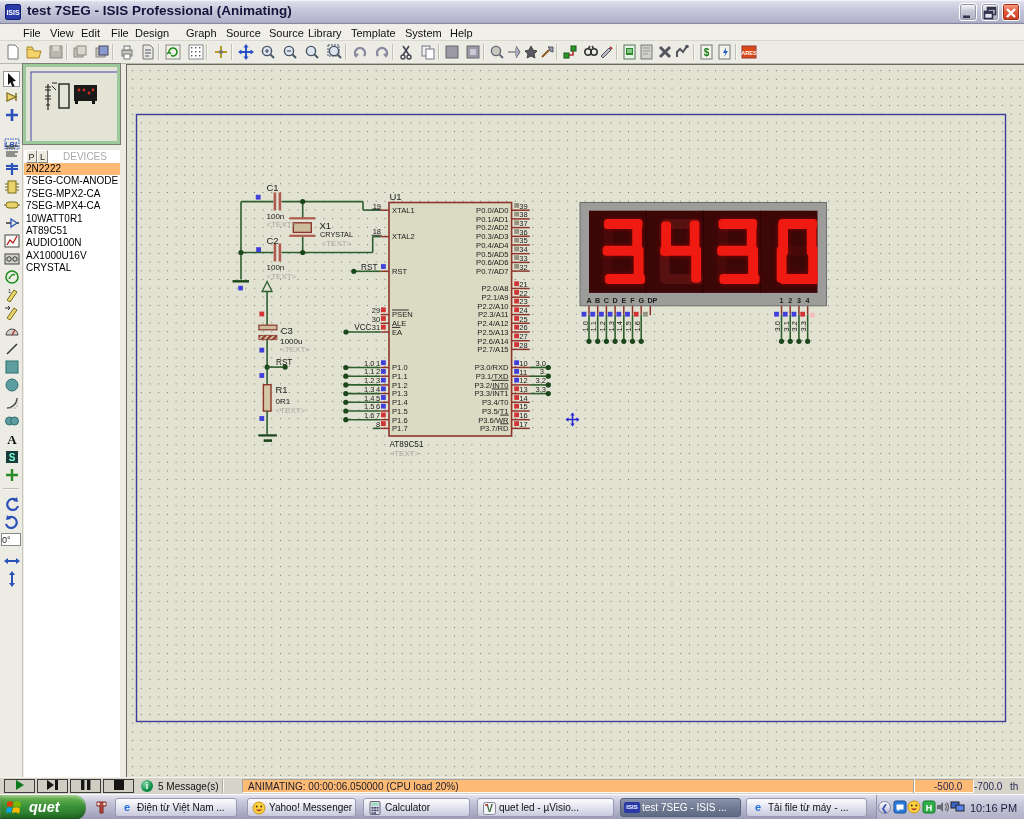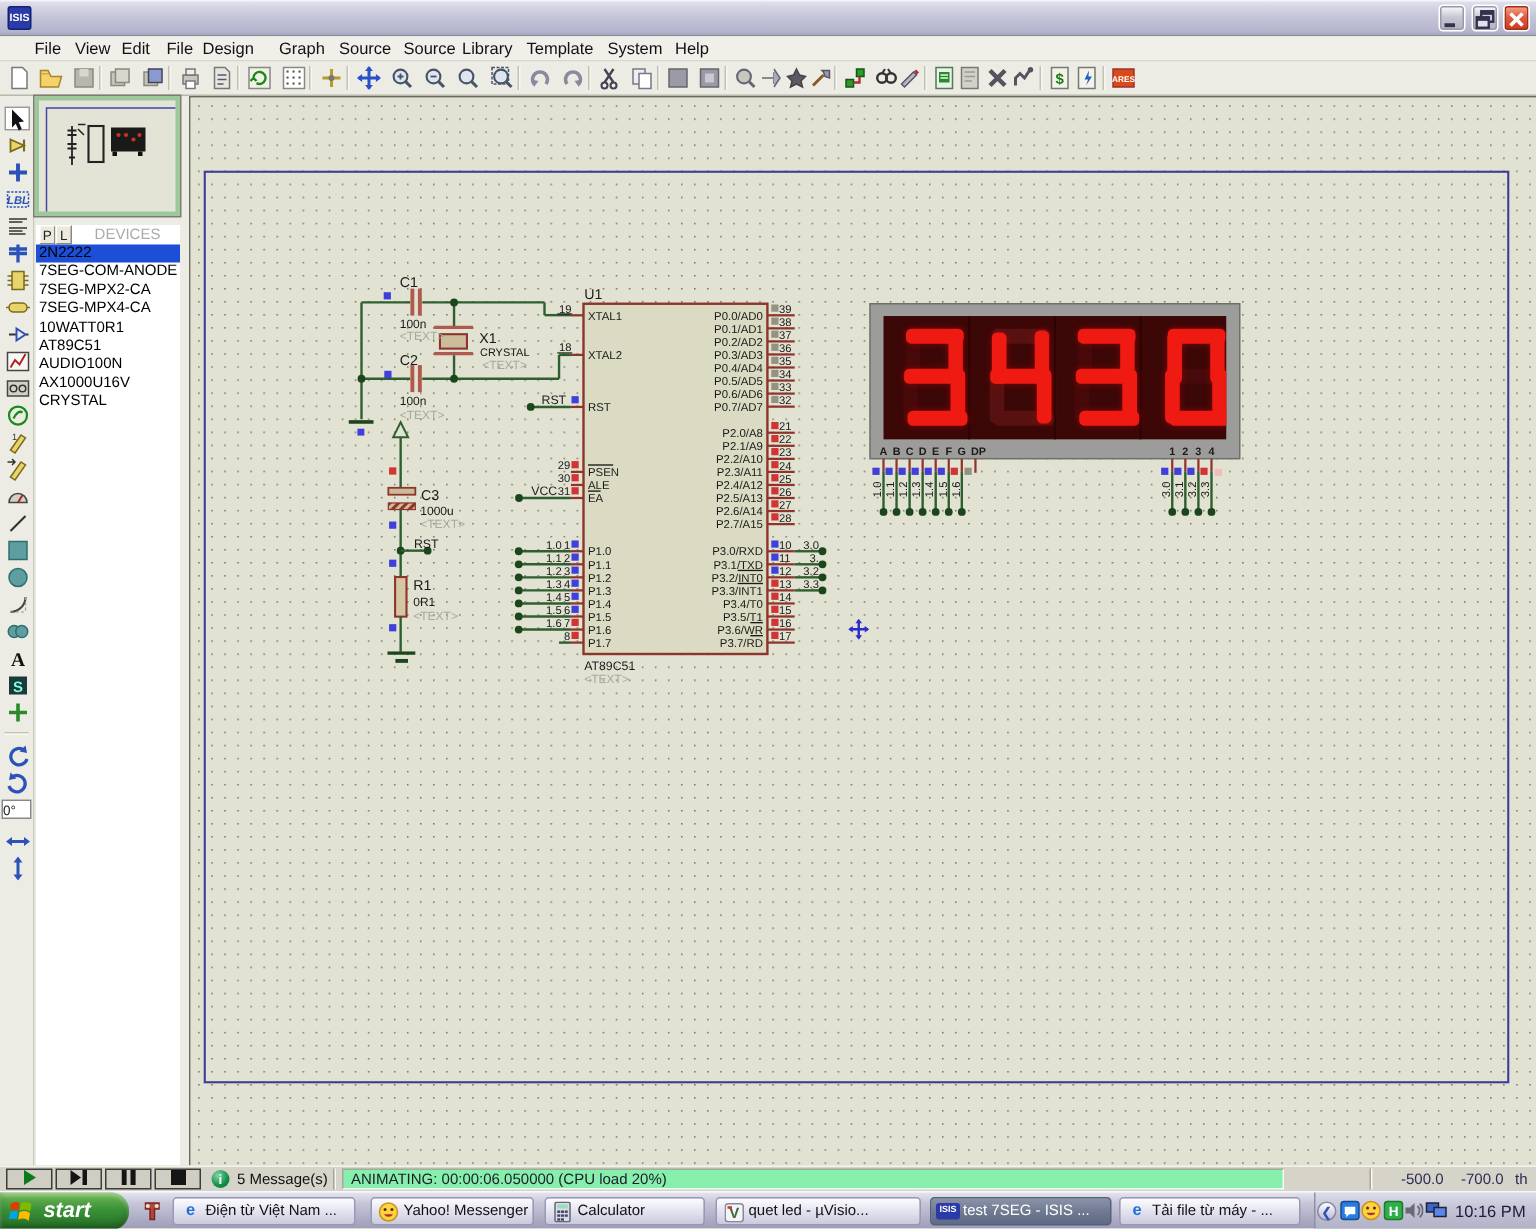--- a/index.html
+++ b/index.html
@@ -41,21 +41,21 @@
   border-top-color:#fff; border-left-color:#fff; font-size:9px; text-align:center; line-height:12px; color:#222; }
 #devlist { position:absolute; left:1px; top:99px; width:96px; height:614px; background:#fff; font-size:10px; color:#000; }
 .drow { position:absolute; left:0; width:96px; height:12.4px; padding-left:2px; line-height:12.4px; white-space:nowrap; }
 
 
 #canvas { left:126px; top:64px; width:898px; height:713px; background:#e2e2d3; border-left:1px solid #6a6a60; border-top:1px solid #6a6a60; }
 
 
 #animbar { left:0; top:777px; width:1024px; height:17px; background:#d6d3c9; border-top:1px solid #f5f4ec; font-size:10px; }
 .abtn { position:absolute; top:1px; width:31px; height:14px; background:#d0cdc3; border:1px solid #3c3c3c; text-align:center; line-height:12px; }
-#statusfield { position:absolute; left:228px; top:1px; width:628px; height:14px; border:1px solid #a9a69c; border-bottom-color:#fbfaf2; border-right-color:#fbfaf2; background:#86efac; line-height:13px; padding-left:5px; color:#1c1c28; }
+#statusfield { position:absolute; left:242px; top:1px; width:732px; height:14px; border:1px solid #a9a69c; border-bottom-color:#fbfaf2; border-right-color:#fbfaf2; background:#fdba74; line-height:13px; padding-left:5px; color:#1c1c28; }
 
 
 #taskbar { left:0; top:794px; width:1024px; height:25px;
   background:linear-gradient(#e4e4ef 0%, #c6c6d9 30%, #aeaec6 70%, #9d9db8 100%);
   border-top:1px solid #f8f8fc; }
 .task { position:absolute; top:3px; height:19px; border-radius:3px; border:1px solid #9a99b5;
   background:linear-gradient(#fdfdff,#e3e3f0 50%,#cacade); font-size:10px; color:#111;
   line-height:17px; padding-left:21px; overflow:hidden; white-space:nowrap; }
 .task .ticon { position:absolute; left:3px; top:1px; width:16px; height:15px; font-size:11px; line-height:15px; text-align:center; padding:0; }
 #startbtn { position:absolute; left:0; top:0; width:86px; height:25px;
@@ -65,20 +65,21 @@
 #tray { position:absolute; left:876px; top:0; width:148px; height:25px;
   background:linear-gradient(#dcdcea 0%, #c5c5d8 40%, #b0b0c6 100%);
   border-left:1px solid #9090aa; }
 #clock { position:absolute; left:93px; top:7px; font-size:11px; color:#1c1c3c; }
 </style>
 </head>
 <body>
 <div id="root">
   <div class="abs" id="titlebar"></div>
   <div class="abs" id="appicon">ISIS</div>
+  <div class="abs" id="title">test 7SEG - ISIS Professional (Animating)</div>
   <div class="abs winbtn" id="btnmin" style="left:959px;"><svg width="16" height="16" viewBox="0 0 16 16" style="margin-top:1px">
         <rect x="3" y="10.5" width="7" height="2.6" fill="#32324e"></rect>
       </svg></div>
   <div class="abs winbtn" id="btnrest" style="left:981px;"><svg width="16" height="16" viewBox="0 0 16 16" style="margin-top:1px">
         <rect x="5.5" y="2.5" width="8" height="7" fill="none" stroke="#32324e" stroke-width="1.6"></rect>
         <rect x="5.5" y="2.5" width="8" height="2.4" fill="#32324e"></rect>
         <rect x="2.5" y="6.5" width="8" height="7" fill="#dfe2ec" stroke="#32324e" stroke-width="1.6"></rect>
         <rect x="2.5" y="6.5" width="8" height="2.4" fill="#32324e"></rect>
       </svg></div>
   <div class="abs winbtn" id="btnclose" style="left:1002px;"><svg width="16" height="16" viewBox="0 0 16 16" style="margin-top:1px">
@@ -273,21 +274,21 @@
 <div class="li" style="top:7px;background:#fff;border:1px solid #999;"><svg width="16" height="16" viewBox="0 0 16 16">
           <path d="M4 1 L12 9 L8.5 9.5 L10.5 14 L8.5 15 L6.5 10.5 L4 13 Z" fill="#111"></path>
         </svg></div>
 <div class="li" style="top:25px;"><svg width="16" height="16" viewBox="0 0 16 16">
           <path d="M3 4 L12 8 L3 12 Z" fill="#e8d46a" stroke="#7a6a1a" stroke-width="1.2"></path>
           <path d="M12 4 v8" stroke="#7a6a1a" stroke-width="1.4"></path>
         </svg></div>
 <div class="li" style="top:43px;"><svg width="16" height="16" viewBox="0 0 16 16">
           <path d="M8 2 v12 M2 8 h12" stroke="#2a52b8" stroke-width="2.6"></path>
         </svg></div>
-<div class="li" style="top:61px;font-style:italic;"><svg width="16" height="16" viewBox="0 0 16 16">
+<div class="li" style="top:72px;font-style:italic;"><svg width="16" height="16" viewBox="0 0 16 16">
           <text x="8" y="11" font-size="7.5" font-weight="bold" fill="#2a52b8" text-anchor="middle">LBL</text>
           <rect x="1" y="3" width="14" height="10" fill="none" stroke="#2a52b8" stroke-width="1" stroke-dasharray="1.5 1"></rect>
         </svg></div>
 <div class="li" style="top:79px;"><svg width="16" height="16" viewBox="0 0 16 16">
           <path d="M2 3 h12 M2 5 h9 M2 9 h12 M2 11 h9 M2 13 h11" stroke="#333" stroke-width="1.1"></path>
         </svg></div>
 <div class="li" style="top:97px;"><svg width="16" height="16" viewBox="0 0 16 16">
           <path d="M8 2 v12 M2 8 h12" stroke="#2a52b8" stroke-width="2.2"></path>
           <path d="M2 5 h12" stroke="#2a52b8" stroke-width="2.2"></path>
         </svg></div>
@@ -390,21 +391,21 @@
         <path d="M22 17 v26 M19 20 h6 M19 23 h6 M19 29 h6 M19 32 h6 M20 38 h4" stroke="#222" stroke-width="1.2" fill="none"></path>
         <path d="M26 16 h5 M26 19 l4 4" stroke="#222" stroke-width="1" fill="none"></path>
       </svg>
     </div>
     <div id="devheader">
       <div class="plbtn" style="left:2px;">P</div>
       <div class="plbtn" style="left:13px;">L</div>
       <div style="position:absolute;left:26px;top:1px;width:70px;text-align:center;color:#aaa;font-size:10px;">DEVICES</div>
     </div>
     <div id="devlist">
-      <div class="drow" style="top:0px; background:#1d4ed8;">2N2222</div>
+      <div class="drow" style="top:0px; background:#fdba74;">2N2222</div>
       <div class="drow" style="top:12.4px;">7SEG-COM-ANODE</div>
       <div class="drow" style="top:24.8px;">7SEG-MPX2-CA</div>
       <div class="drow" style="top:37.2px;">7SEG-MPX4-CA</div>
       <div class="drow" style="top:49.6px;">10WATT0R1</div>
       <div class="drow" style="top:62px;">AT89C51</div>
       <div class="drow" style="top:74.4px;">AUDIO100N</div>
       <div class="drow" style="top:86.8px;">AX1000U16V</div>
       <div class="drow" style="top:99.2px;">CRYSTAL</div>
     </div>
   </div>
@@ -849,21 +850,21 @@
     <span style="position:absolute;left:158px;top:3px;color:#111;">5 Message(s)</span>
     <div style="position:absolute;left:222px;top:1px;width:2px;height:14px;border-left:1px solid #a9a69c;border-right:1px solid #fbfaf2;"></div>
     <div id="statusfield">ANIMATING: 00:00:06.050000 (CPU load 20%)</div>
     <div style="position:absolute;left:913px;top:1px;width:2px;height:14px;border-left:1px solid #a9a69c;border-right:1px solid #fbfaf2;"></div>
     <span style="position:absolute;left:934px;top:3px;color:#2a2a55;">-500.0</span>
     <span style="position:absolute;left:974px;top:3px;color:#2a2a55;">-700.0</span>
     <span style="position:absolute;left:1010px;top:3px;color:#2a2a55;">th</span>
   </div>
 
   <div class="abs" id="taskbar">
-    <div id="startbtn">start</div>
+    <div id="startbtn">quet</div>
     <svg style="position:absolute;left:6px;top:5px;" width="18" height="15" viewBox="0 0 18 15">
       <path d="M1 3 C3 1 5 1 7 2 L6 7 C4 6 2 6 1 7 Z" fill="#e03c00"></path>
       <path d="M8 2 C10 1 13 1 15 3 L14 8 C12 6 10 6 7 7 Z" fill="#7fba00"></path>
       <path d="M1 8 C3 7 5 7 6 8 L5 13 C3 12 2 12 0 13 Z" fill="#00a4ef"></path>
       <path d="M7 8 C10 7 12 7 14 9 L13 14 C11 12 9 12 6 13 Z" fill="#ffb900"></path>
     </svg>
     <div style="position:absolute;left:94px;top:5px;width:15px;height:15px;"><svg width="15" height="15" viewBox="0 0 15 15">
           <path d="M3 2 h9 v4 h-3 v7 h-3 v-7 h-3 Z" fill="#b5453a" stroke="#7c241c" stroke-width="1"></path>
           <circle cx="4.5" cy="4" r="1.4" fill="#e8e0d8"></circle>
           <circle cx="10.5" cy="4" r="1.4" fill="#e8e0d8"></circle>

